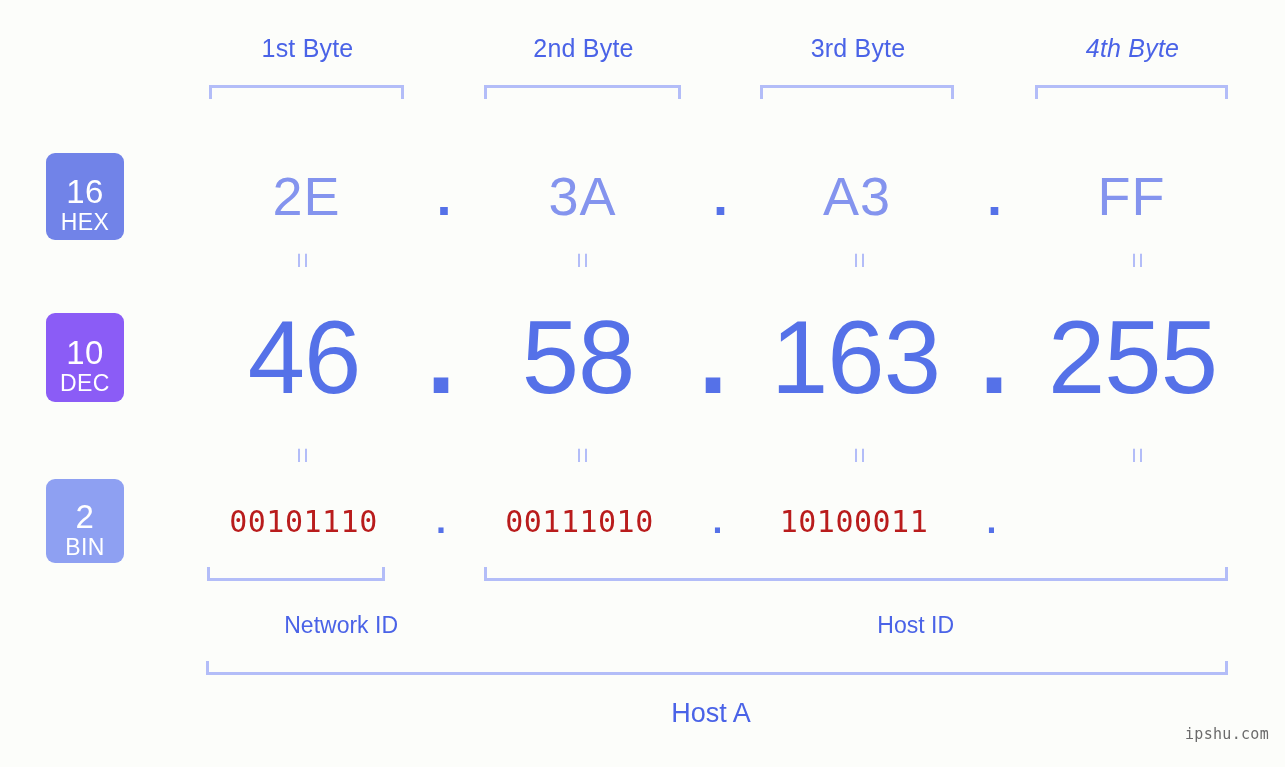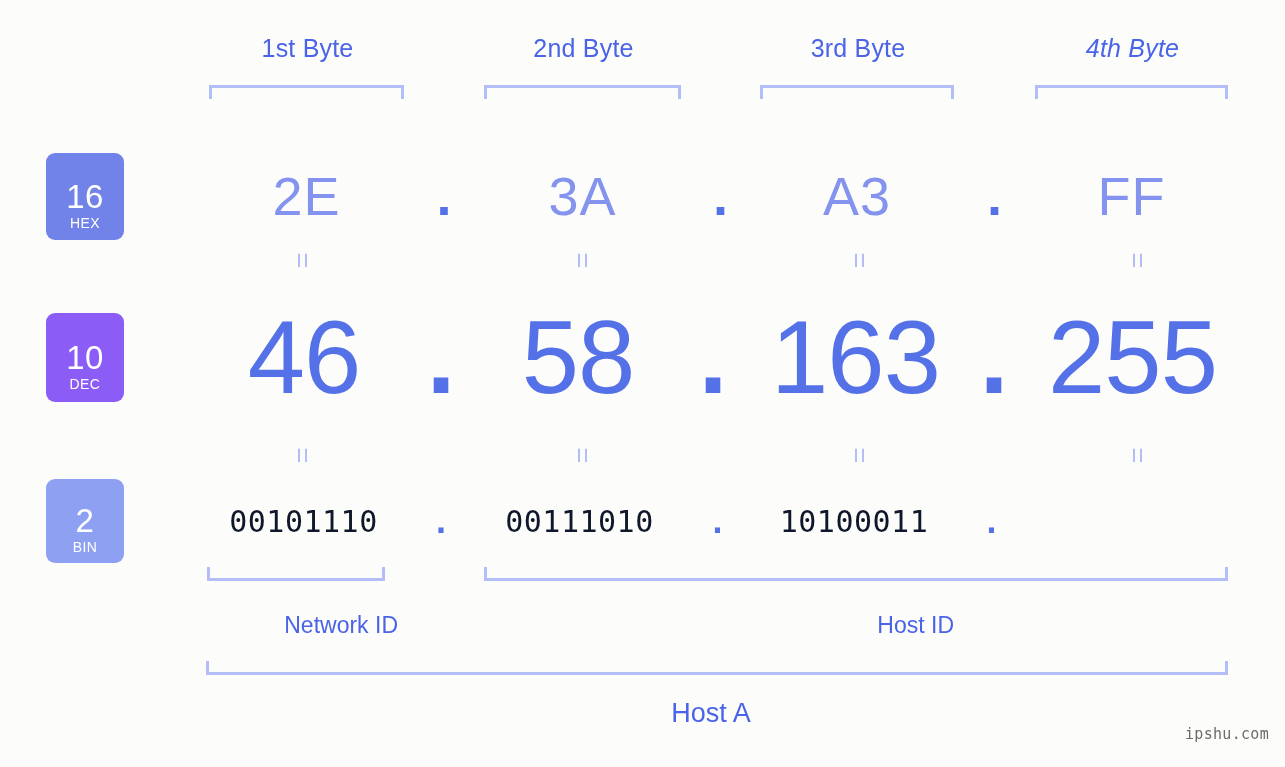--- a/index.html
+++ b/index.html
@@ -66,21 +66,21 @@
     justify-content: center;
     line-height: 1;
   }
   .badge .num {
     font-size: 33px;
     font-weight: 400;
     letter-spacing: 0.5px;
     margin-top: 16px;
   }
   .badge .abbr {
-    font-size: 14px;
+    font-size: 23px;
     font-weight: 400;
     margin-top: 3px;
     letter-spacing: 0.4px;
   }
 
   #badge-hex { top: 153px; height: 87px; background: #7183e8; }
   #badge-dec { top: 313px; height: 89px; background: #8b5cf6; }
   #badge-bin { top: 479px; height: 84px; background: #8ea0f2; }
 
   
@@ -138,21 +138,21 @@
   }
 
   
   #row-bin {
     top: 492px;
     height: 58px;
   }
   #row-bin .cell {
     font-family: "DejaVu Sans Mono", monospace;
     font-size: 30px;
-    color: #0f172a;
+    color: #b91c1c;
     font-weight: 400;
     letter-spacing: 0.5px;
   }
   #row-bin .sep {
     font-size: 36px;
     color: #5571e8;
     font-weight: 700;
     line-height: 0.55;
   }
 

